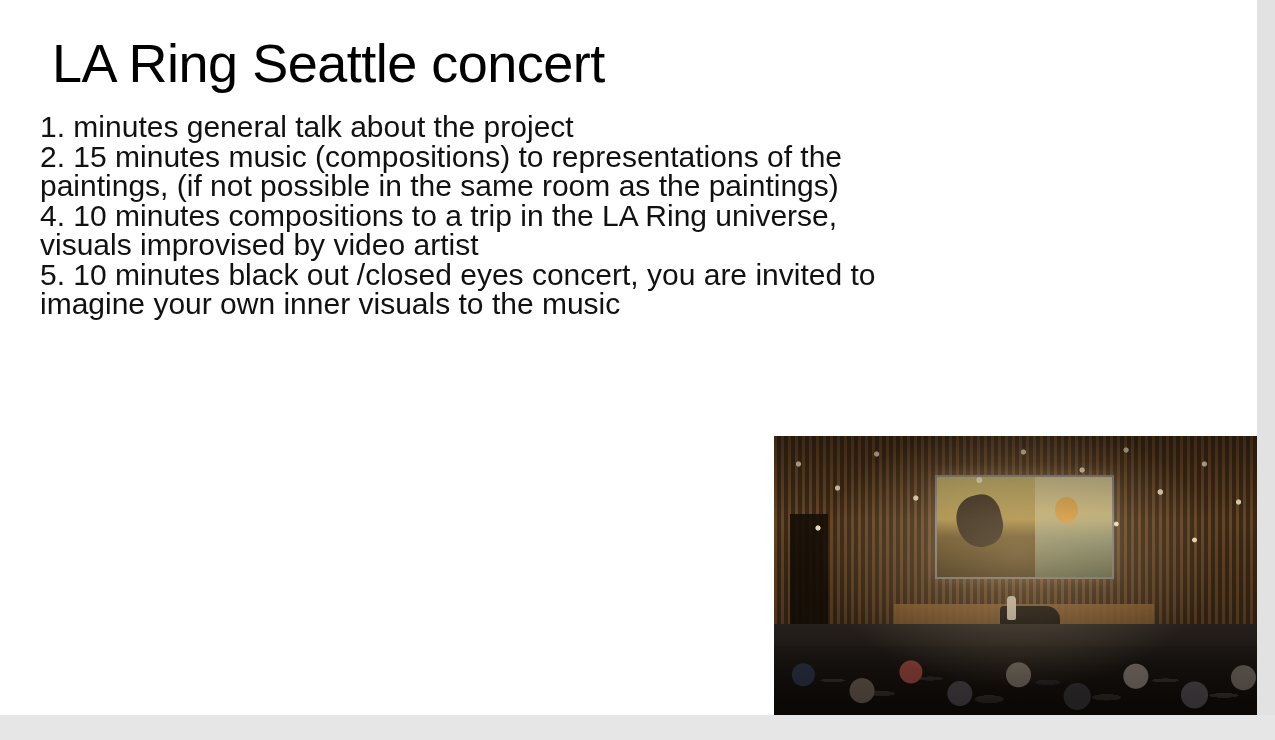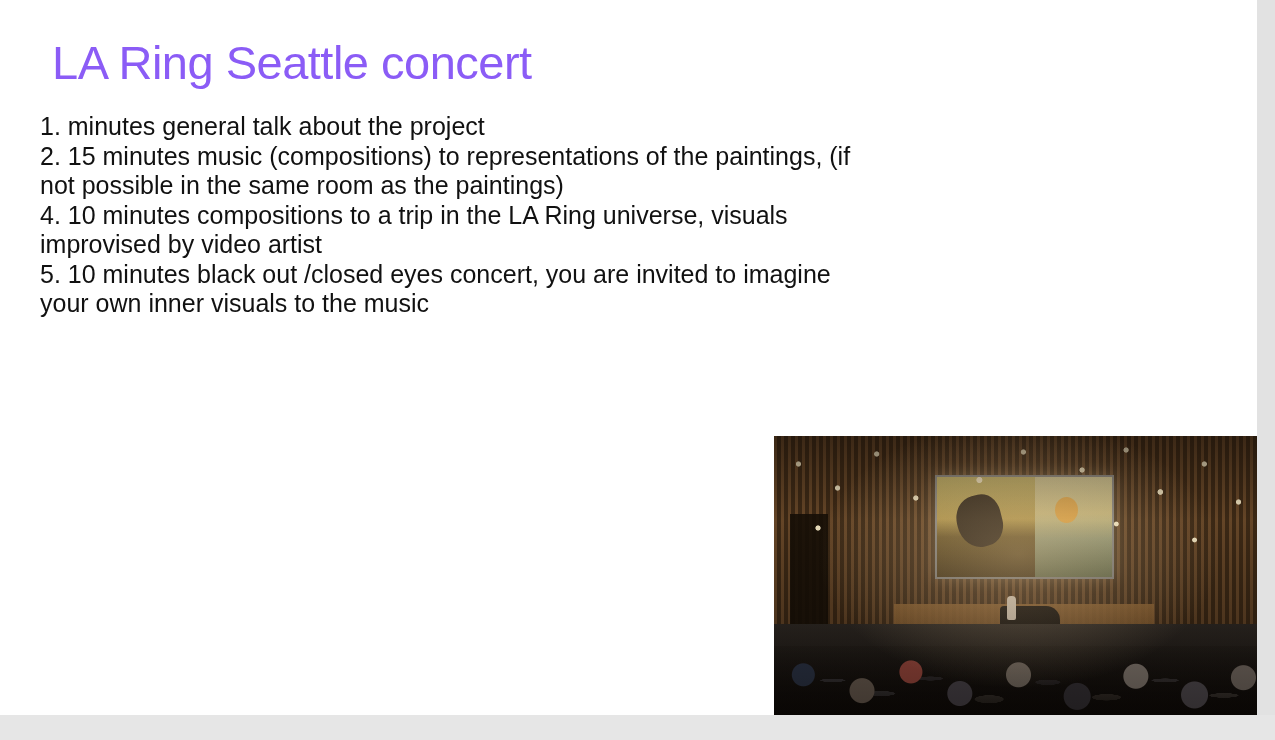--- a/index.html
+++ b/index.html
@@ -61,34 +61,34 @@
     height: 25px;
     background: #e6e6e6;
   }
 
   .slide-title {
     position: absolute;
     left: 44px;
     top: 30px;
     font-family: "Liberation Sans", sans-serif;
     font-weight: 300;
-    font-size: 47px;
+    font-size: 54px;
     line-height: 66px;
-    color: #8b5cf6;
+    color: #000000;
     letter-spacing: -0.5px;
     white-space: nowrap;
   }
 
   .body-block {
     position: absolute;
     left: 32px;
     top: 112px;
     width: 840px;
     font-family: "Liberation Sans", sans-serif;
-    font-size: 25px;
+    font-size: 30px;
     line-height: 29.5px;
     color: #111111;
     font-weight: 400;
   }
 
   .body-line {
     margin: 0;
     padding: 0;
     white-space: normal;
   }

